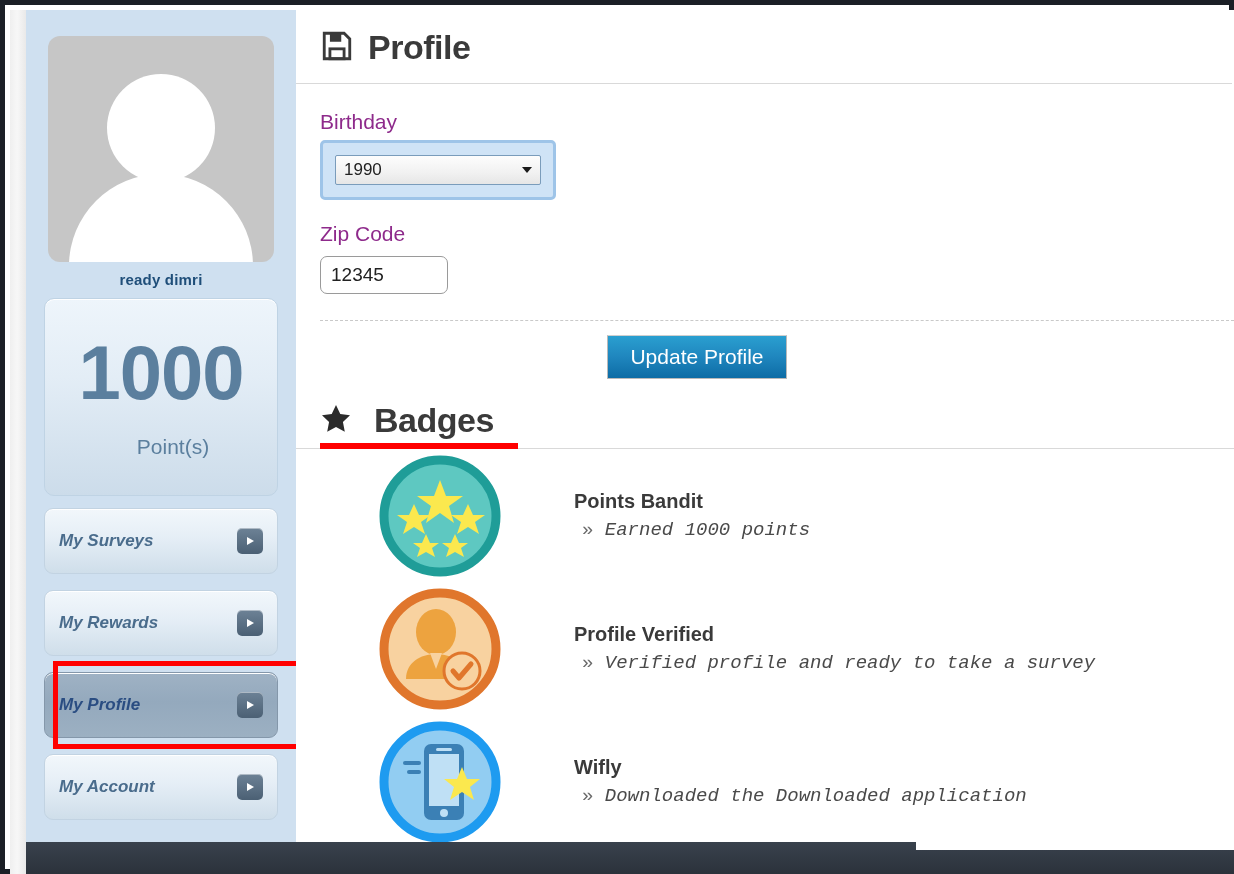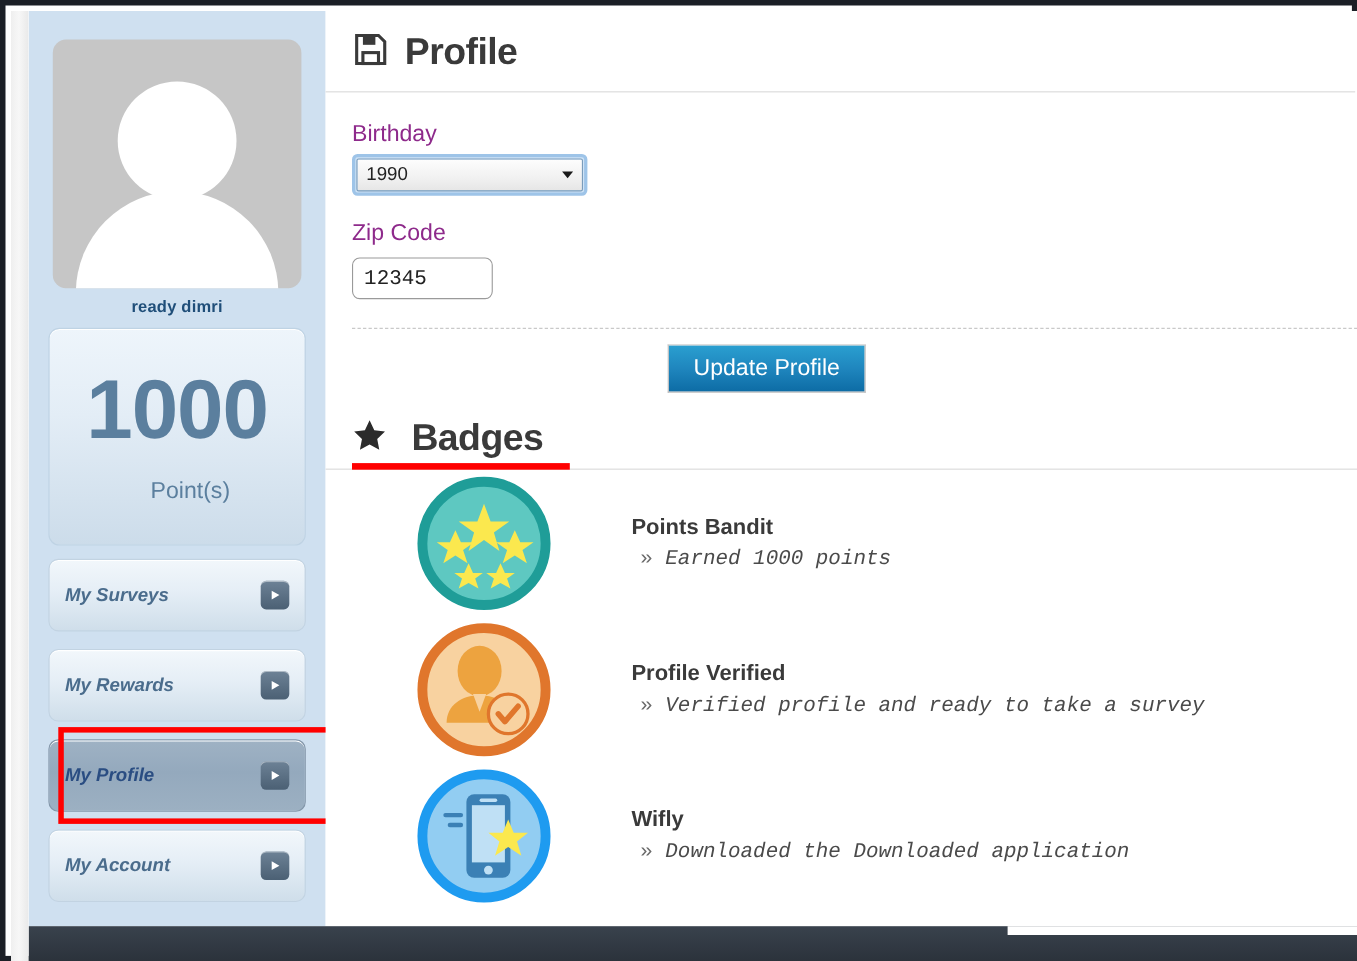--- a/index.html
+++ b/index.html
@@ -98,37 +98,37 @@
     padding:18px 0 16px 24px;border-bottom:1px solid #d9d9d9;
     margin-right:2px;
   }
   .page-title{font-size:34px;font-weight:bold;color:#3a3a3a;letter-spacing:-.5px;}
   .form-area{padding:26px 0 0 24px;}
   .field-label{
     font-size:21px;color:#8e2a8b;margin-bottom:6px;font-weight:normal;
   }
   .select-wrap{
     display:inline-block;border:3px solid #9ec4e8;border-radius:5px;
-    padding:1px;background:#cfe3f6;
+    padding:12px;background:#cfe3f6;
   }
   .select-box{
     width:206px;height:30px;border:1px solid #7a9cbb;border-radius:2px;
     background:linear-gradient(to bottom,#fdfdfd 0%,#f1f1f1 60%,#e6e6e6 100%);
     display:flex;align-items:center;justify-content:space-between;
     padding:0 8px;box-sizing:border-box;
   }
   .select-box .val{font-size:17px;color:#222;}
   .caret{
     width:0;height:0;border-left:5px solid transparent;border-right:5px solid transparent;
     border-top:6px solid #1a1a1a;
   }
   .zip-input{
     margin-top:4px;width:128px;height:38px;border:1px solid #9a9a9a;
     border-radius:7px;background:#fff;font-size:19px;color:#222;
-    padding:0 10px;box-sizing:border-box;font-family:Liberation Mono, monospace;
+    padding:0 10px;box-sizing:border-box;font-family:Liberation Sans, sans-serif;
   }
   .dashed-sep{
     border-top:1px dashed #c9c9c9;margin:26px 0 0 0;
   }
   .update-row{
     display:flex;justify-content:center;padding:14px 0 0 0;
     padding-right:160px;
   }
   .update-btn{
     background:linear-gradient(to bottom,#2a9fd0 0%,#1f86be 50%,#0d6ca5 100%);

